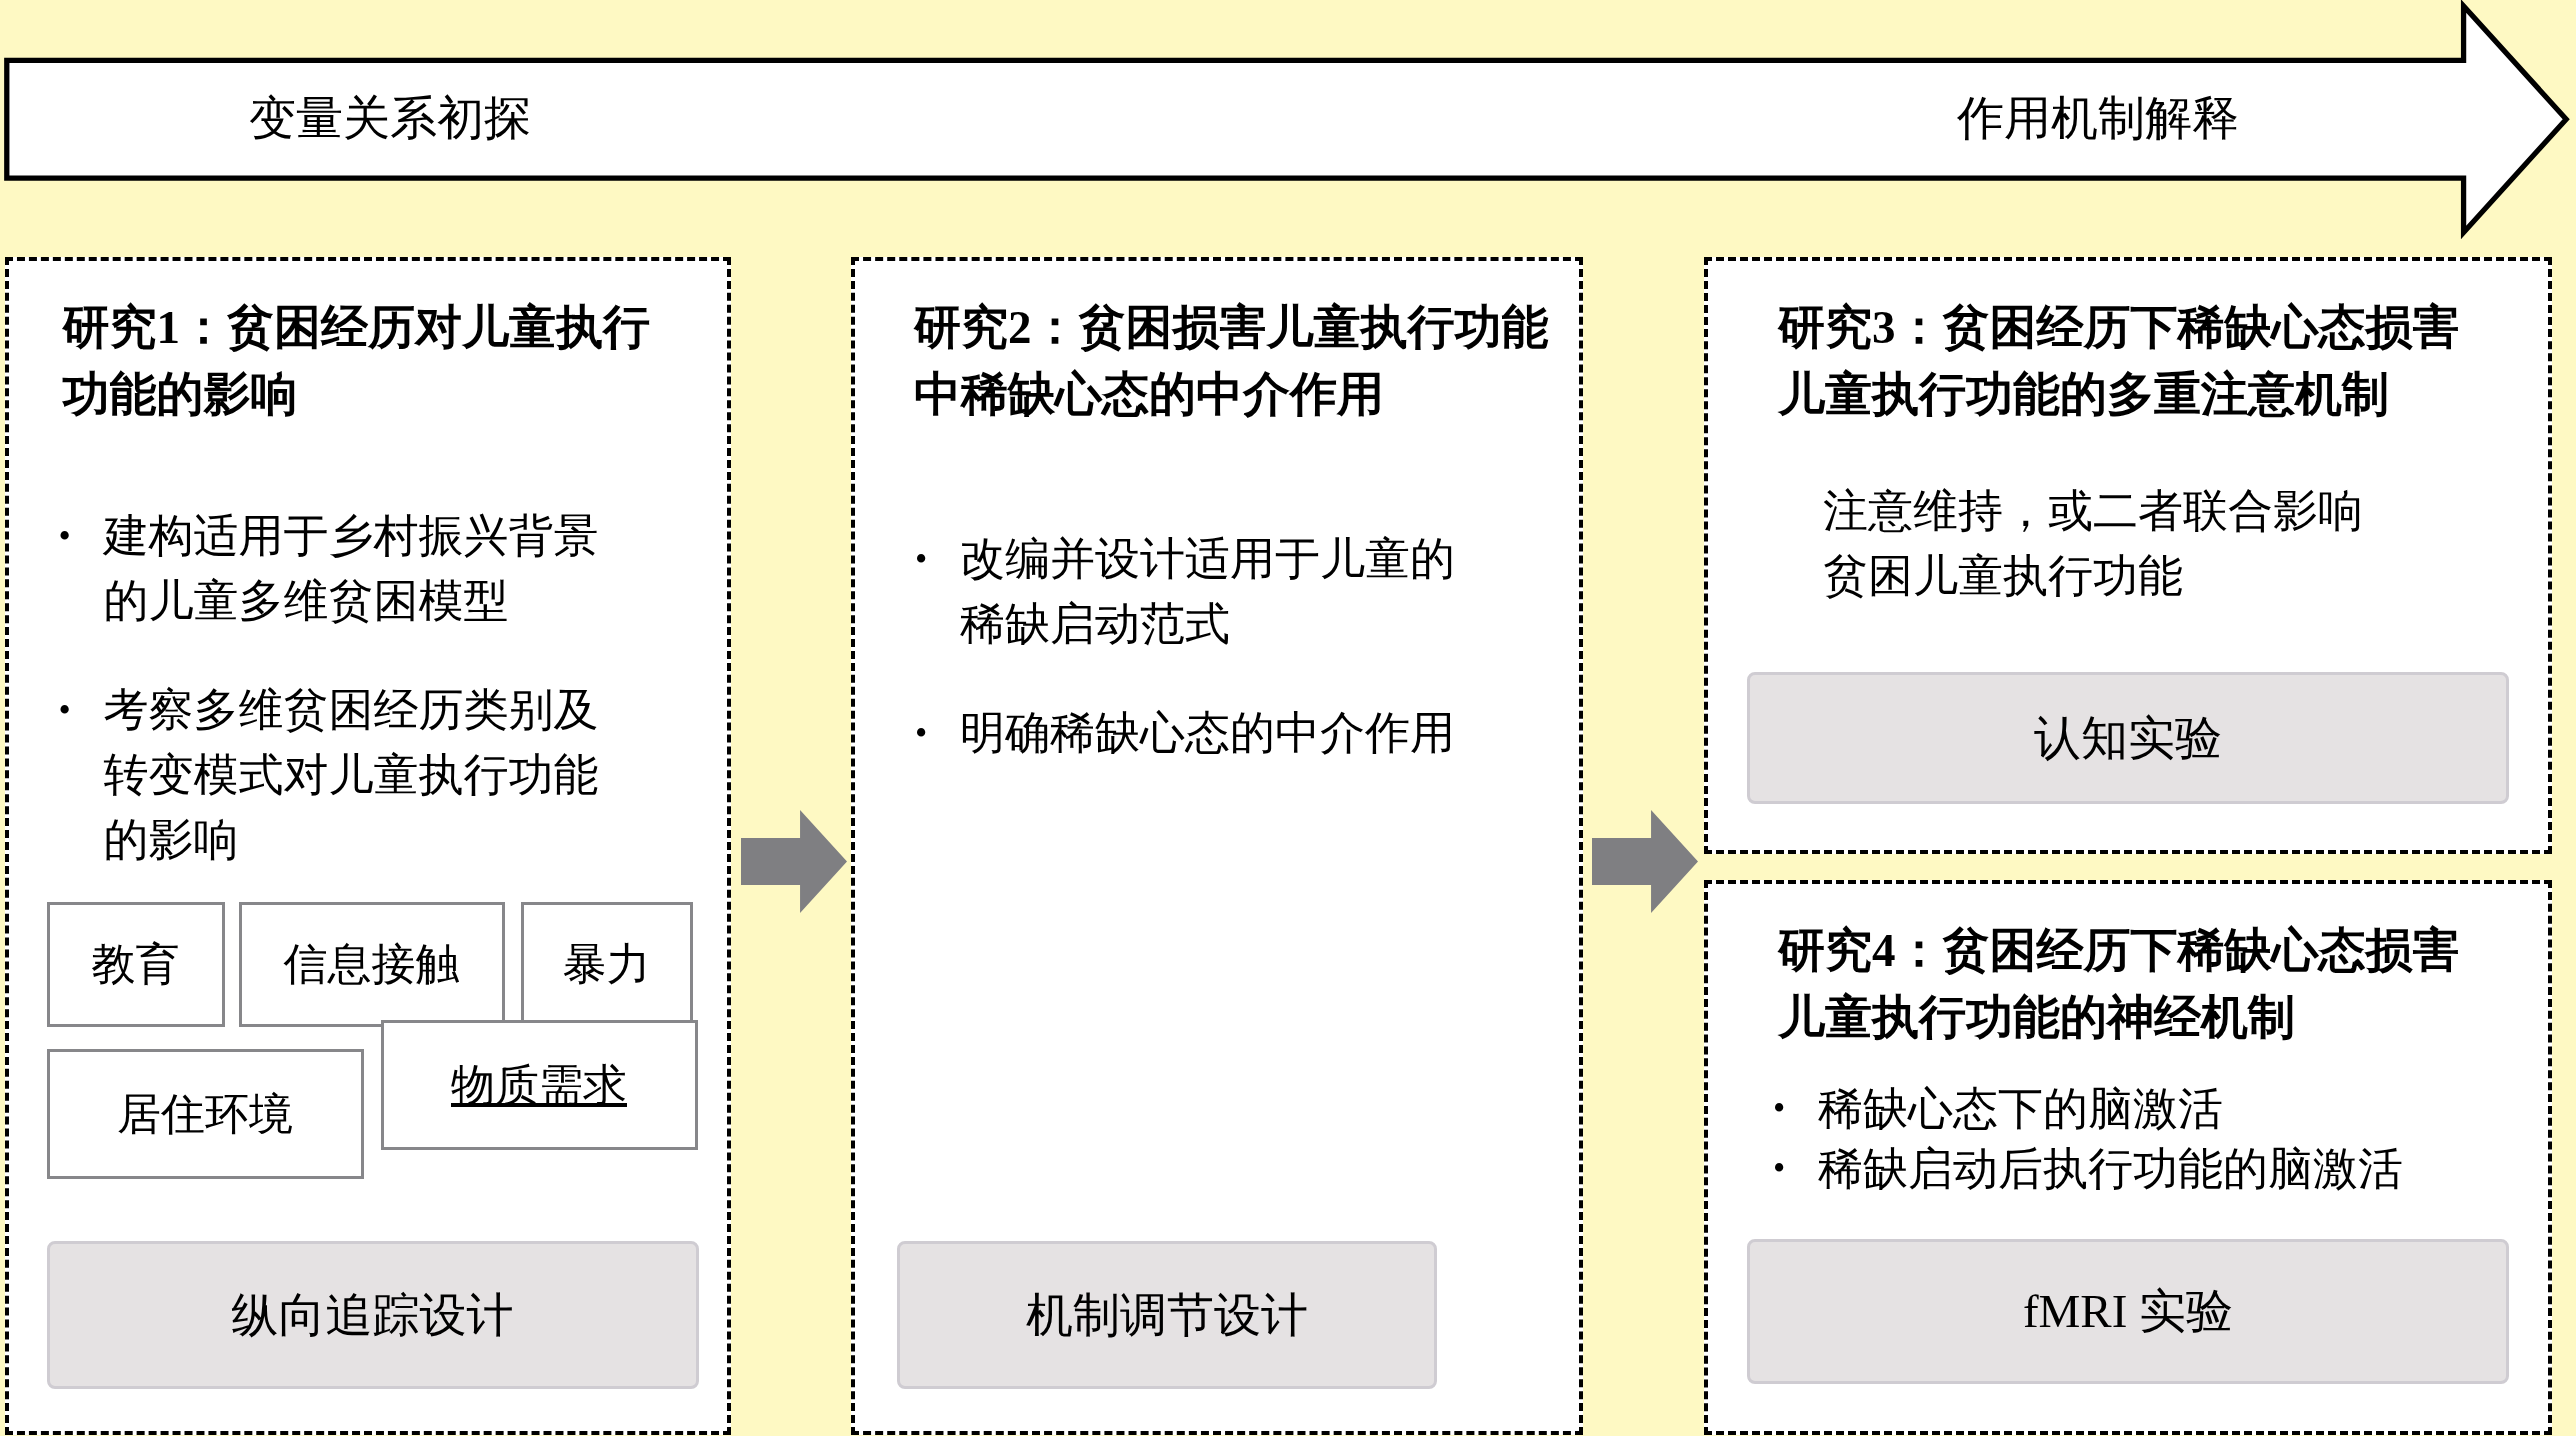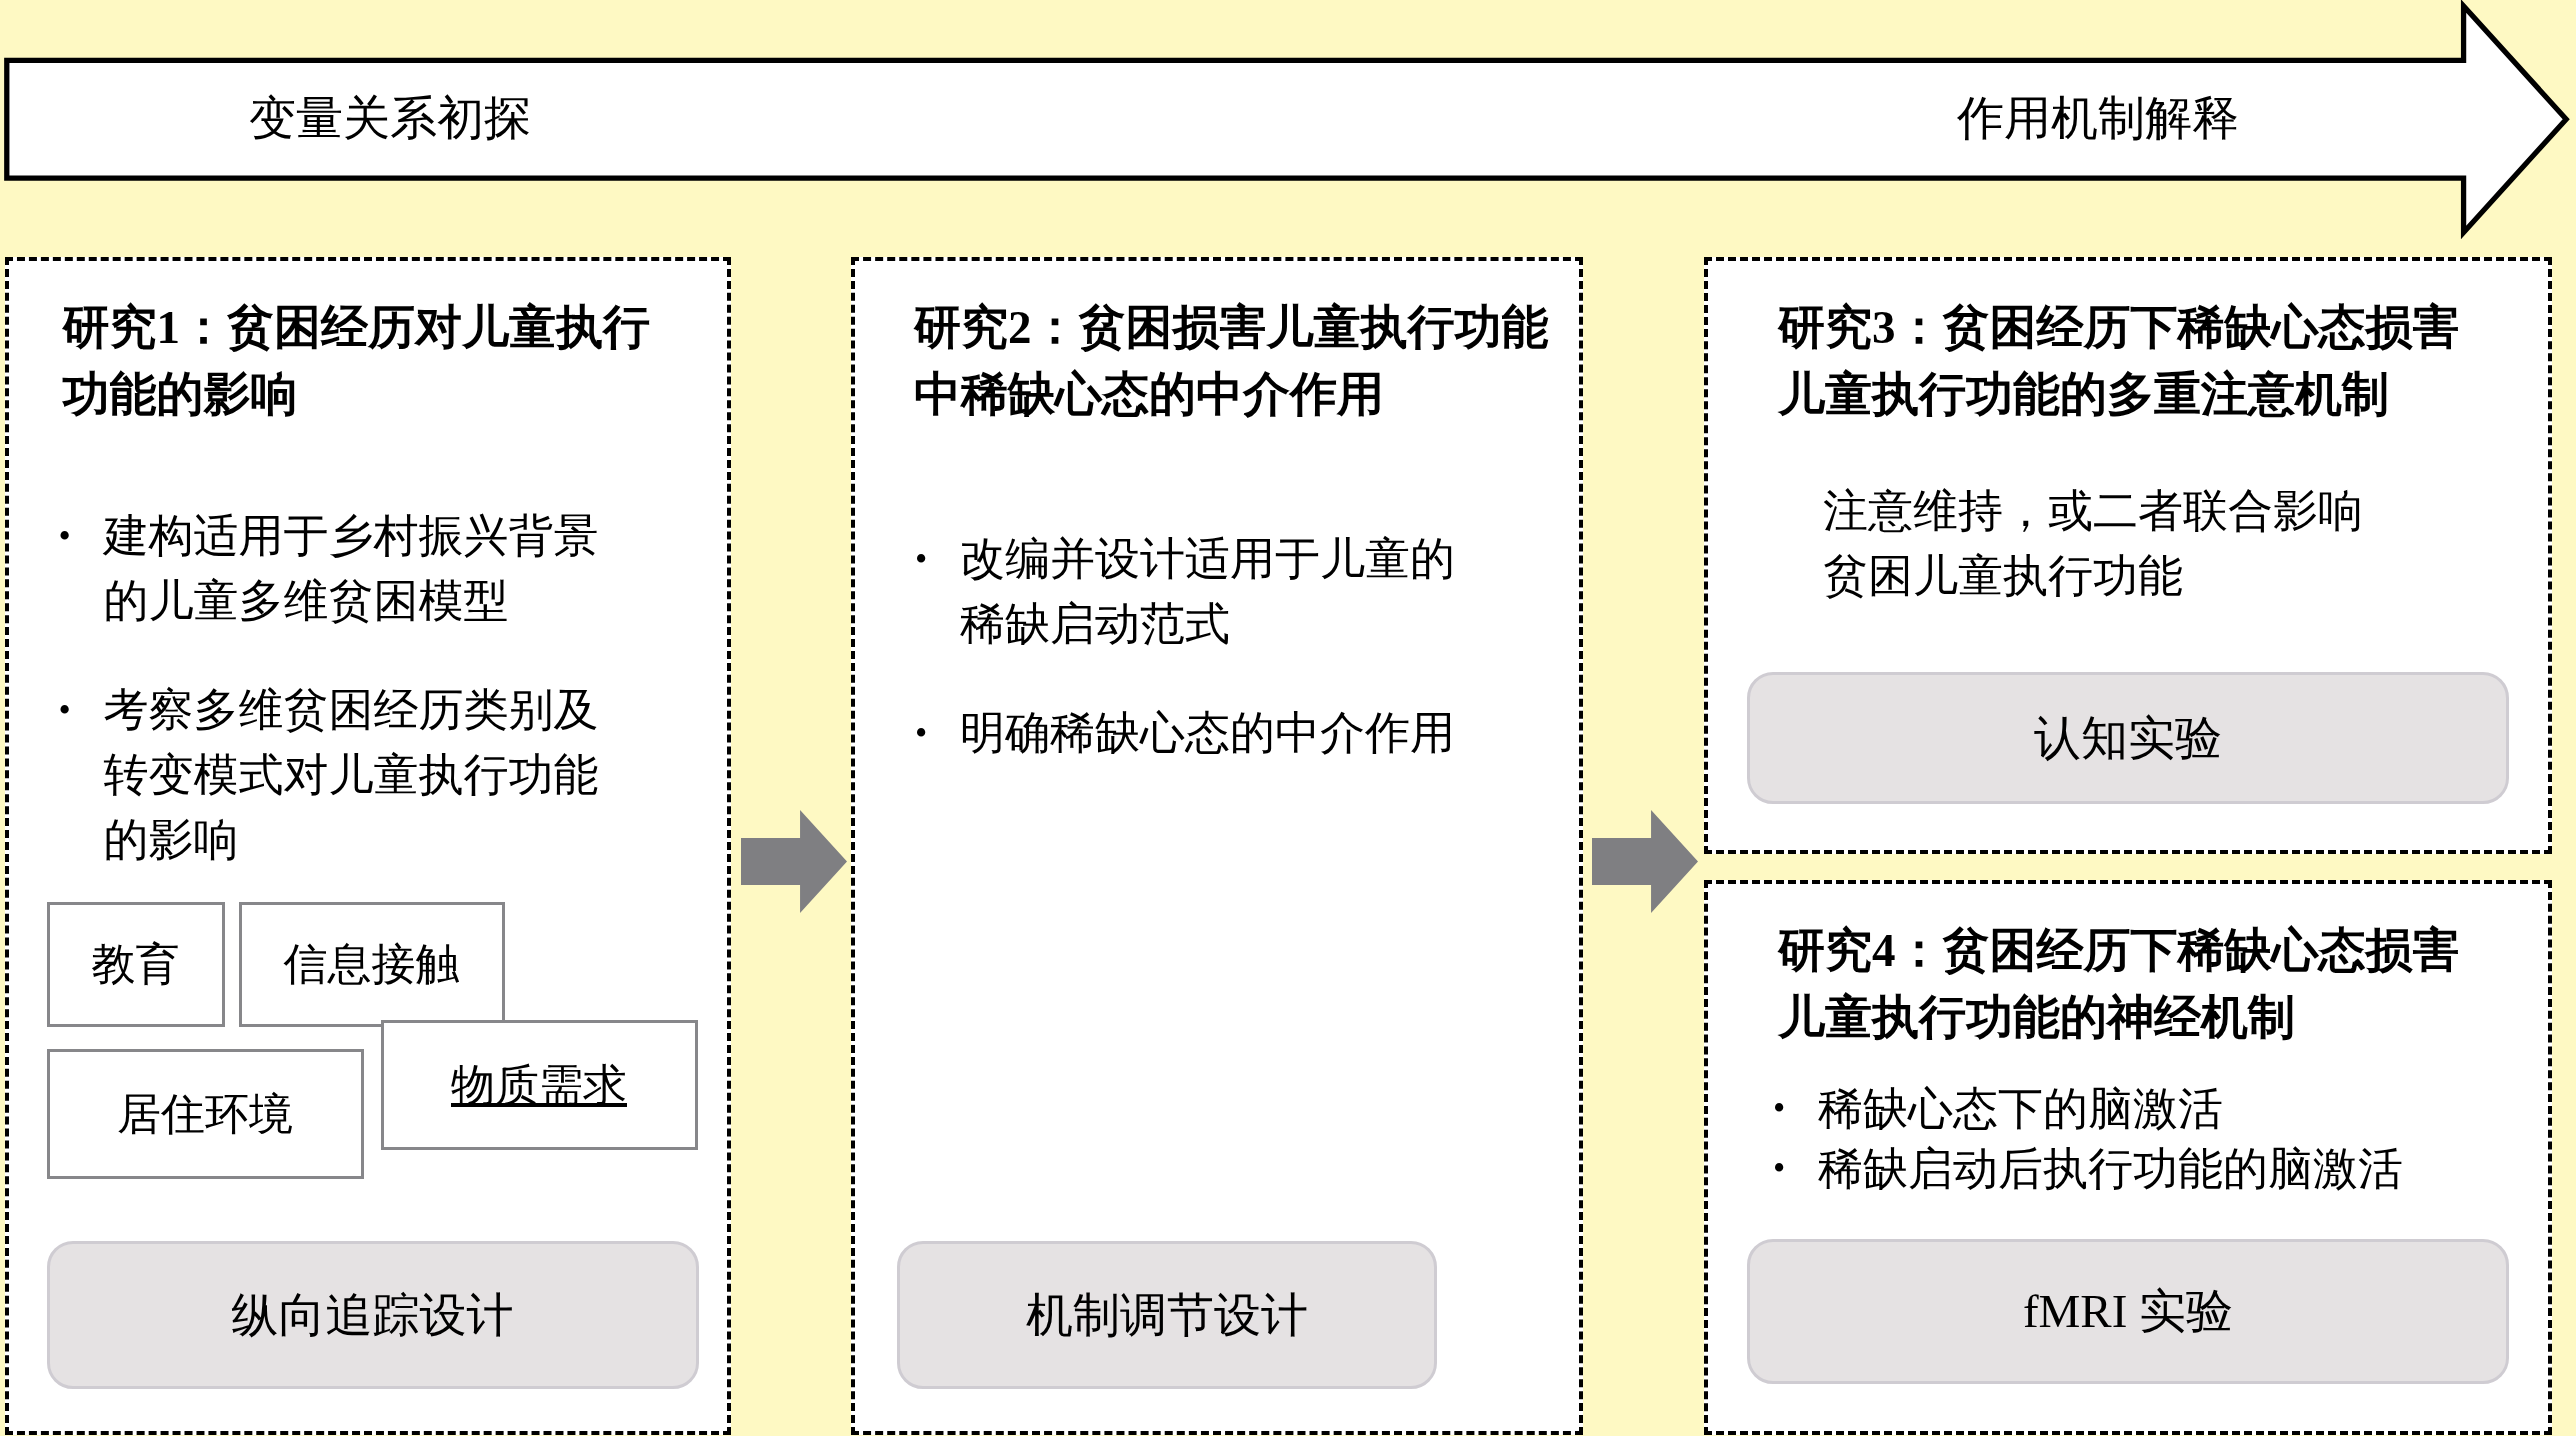--- a/index.html
+++ b/index.html
@@ -54,21 +54,21 @@
     display:flex;align-items:center;justify-content:center;
     font-size:44px;white-space:nowrap;
   }
   .dim.d1{left:38px; top:641px; width:178px;height:125px;}
   .dim.d2{left:230px;top:641px; width:266px;height:125px;}
   .dim.d3{left:512px;top:641px; width:172px;height:125px;}
   .dim.d4{left:38px; top:788px;width:317px;height:130px;}
   .dim.d5{left:372px;top:759px;width:317px;height:130px;text-decoration:underline;}
   
   .method{
-    position:absolute;background:#e5e2e3;border:3.8px solid #cfccd2;border-radius:26px;
+    position:absolute;background:#e5e2e3;border:3.8px solid #cfccd2;border-radius:8px;
     box-sizing:border-box;display:flex;align-items:center;justify-content:center;
     font-size:47px;white-space:nowrap;
   }
   .study1 .method{left:38px;top:980px;width:652px;height:148px;}
   .study2 .method{left:42px;top:980px;width:540px;height:148px;}
   .study3 .method{left:39px;top:411px;width:762px;height:132px;}
   .study4 .method{left:39px;top:355px;width:762px;height:145px;}
   
   .flow-arrow{position:absolute;}
   .flow-arrow.a1{left:741px;top:810px;}
@@ -102,20 +102,21 @@
         <span class="dot"></span>
         <span class="blines">
           <span class="bline">考察多维贫困经历类别及</span>
           <span class="bline">转变模式对儿童执行功能</span>
           <span class="bline">的影响</span>
         </span>
       </div>
     </div>
     <div class="dim d1">教育</div>
     <div class="dim d2">信息接触</div>
+    <div class="dim d3">暴力</div>
     <div class="dim d4">居住环境</div>
     <div class="dim d5">物质需求</div>
     <div class="method">纵向追踪设计</div>
   </div>
 
   <div class="study study2">
     <div class="stitle">
       <span class="tline">研究2：贫困损害儿童执行功能</span>
       <span class="tline">中稀缺心态的中介作用</span>
     </div>

